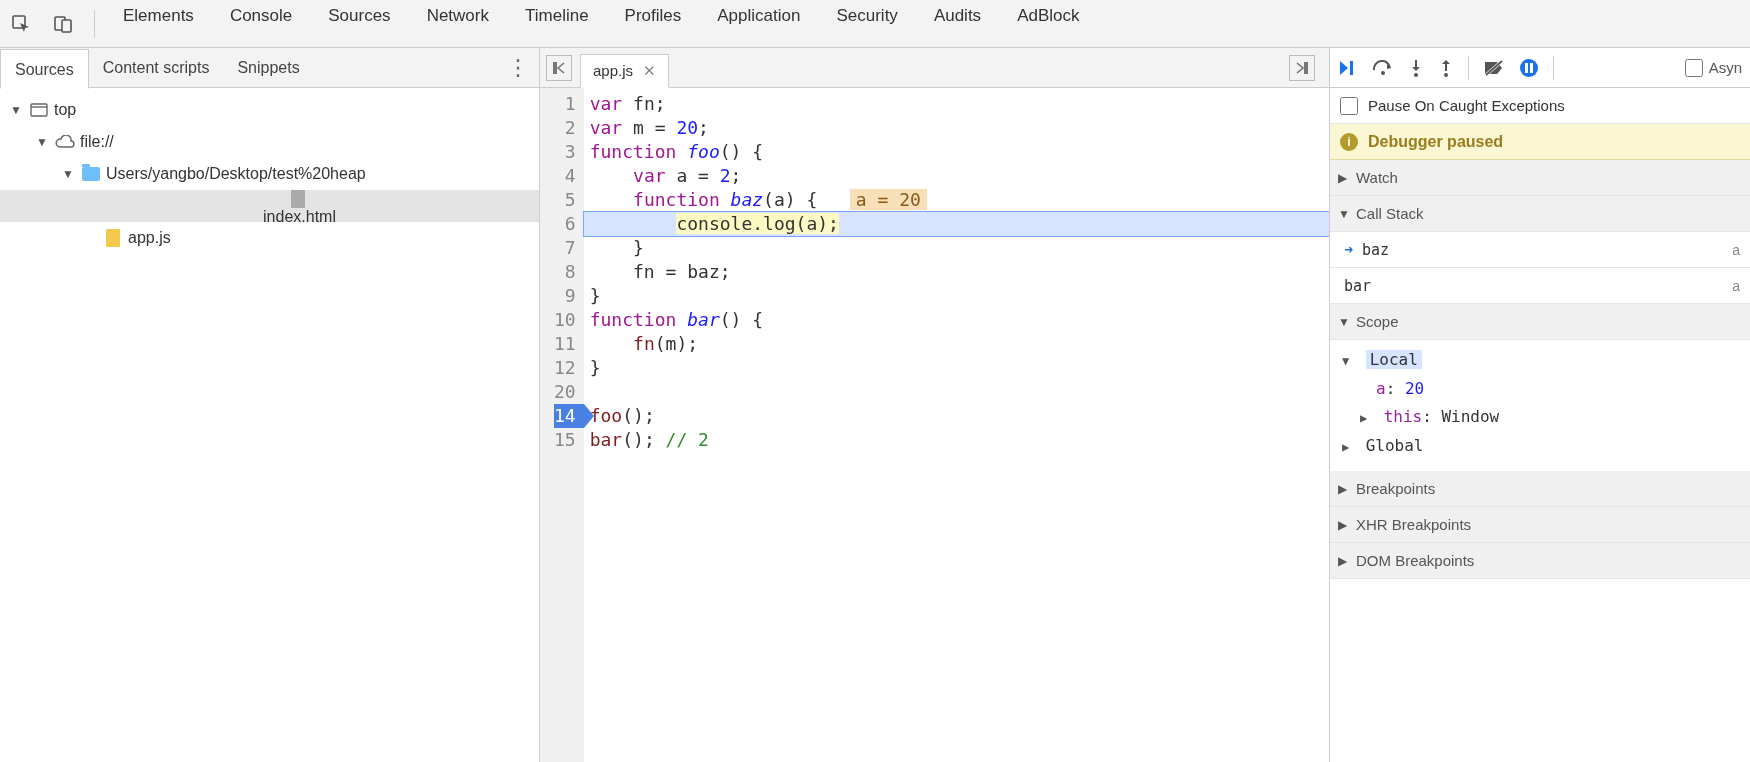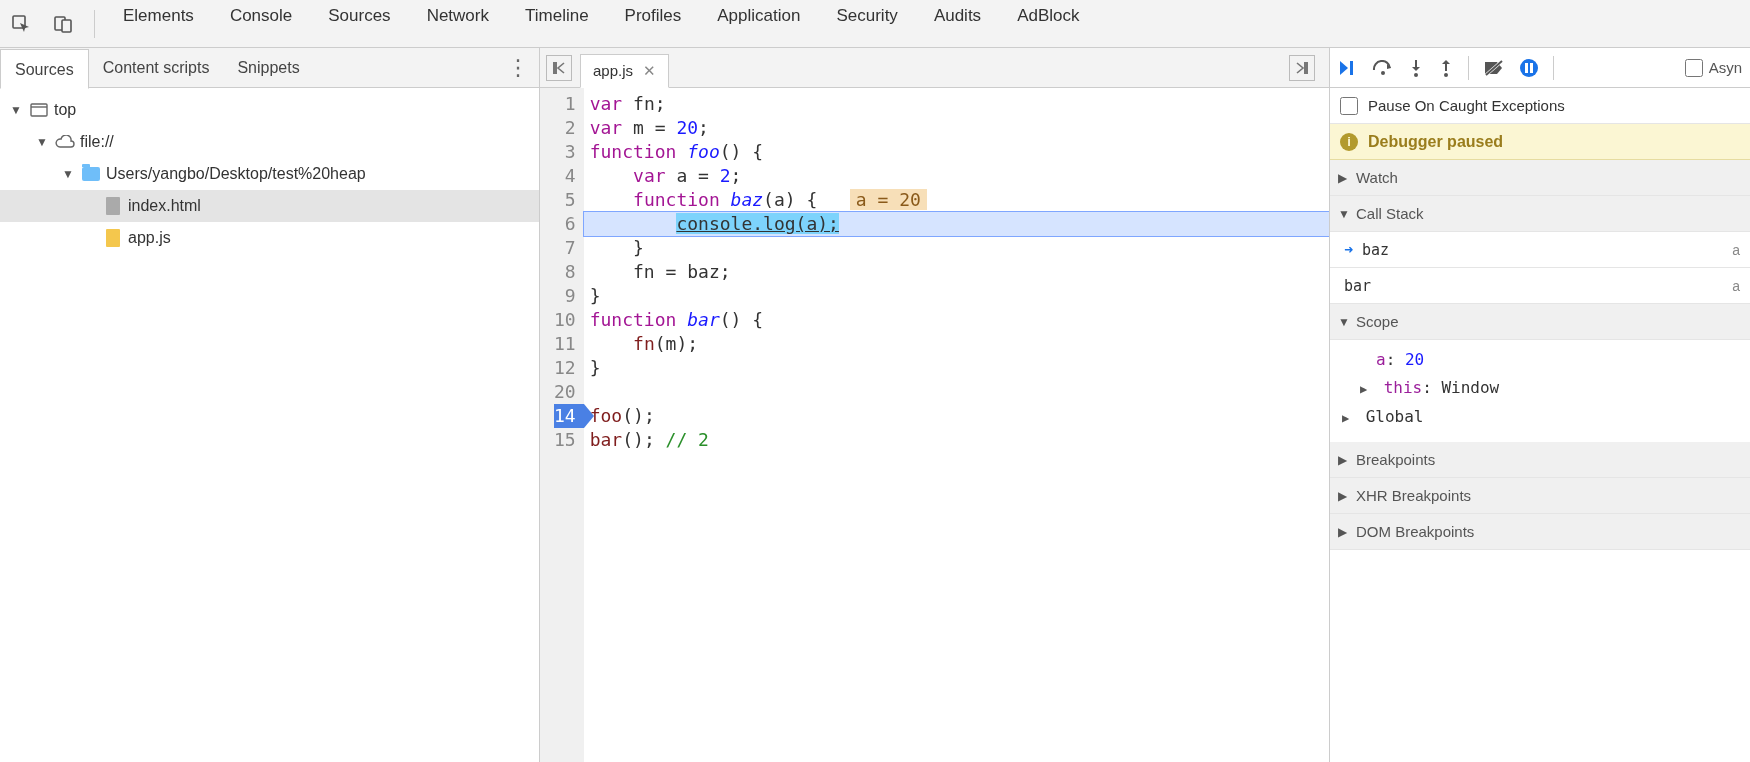--- a/index.html
+++ b/index.html
@@ -156,21 +156,21 @@
   .kw { color:#a31594; }
   .fnname { color:#1a1aff; font-style:italic;}
   .num { color:#1a1aff;}
   .call { color:#7f1d1d; }
   .comment { color:#2a8f2a; }
   .inline-val { background:#f7dfb8; color:#8a5a1a; padding:0 6px;}
   .exec-line {
     background:#d6e4ff;
     outline:1px solid #7fa6ff;
   }
-  .exec-line .hl { background:#7dd3fc;text-decoration:underline; }
+  .exec-line .hl { background:#fef9c3; }
   
   .right {
     width:420px;
     background:#fff;
     display:flex; flex-direction:column;
     font-size:15px;
   }
   .dbg-toolbar {
     height:40px;
     border-bottom:1px solid #ccc;
@@ -289,21 +289,21 @@
         <span>file://</span>
       </div>
       <div class="node" style="padding-left:62px">
         <span class="disclosure">▼</span>
         <span class="ficon">
             <span class="folder-blue"></span>
           </span>
         <span>Users/yangbo/Desktop/test%20heap</span>
       </div>
       <div id="files-target">
-          <div class="node selected" style="padding-left: 102px;">
+          <div class="node selected" style="padding-left: 60px; flex-direction: column;">
             <span class="ficon">
               <span class="file-grey"></span>
             </span>
             <span>index.html</span>
           </div>
           <div class="node" style="padding-left: 102px;">
             <span class="ficon">
               <span class="file-yellow"></span>
             </span>
             <span>app.js</span>
@@ -448,20 +448,24 @@
           <span class="name">bar</span>
           <span class="src">a</span>
         </div>
       </div>
 
     <div class="row section-header">
       <span class="tri">▼</span>
       <span>Scope</span>
     </div>
     <div class="scope-body">
+      <div>
+        <span class="tri">▼</span>
+        <span class="local-hdr">Local</span>
+      </div>
       <div id="scope-vars" style="padding-left:34px">
           <div><span class="prop-name">a</span>: <span class="prop-val">20</span></div>
         </div>
       <div style="padding-left:18px">
         <span class="tri">▶</span>
         <span class="prop-name">this</span>:
         <span>Window</span>
       </div>
       <div>
         <span class="tri">▶</span>

